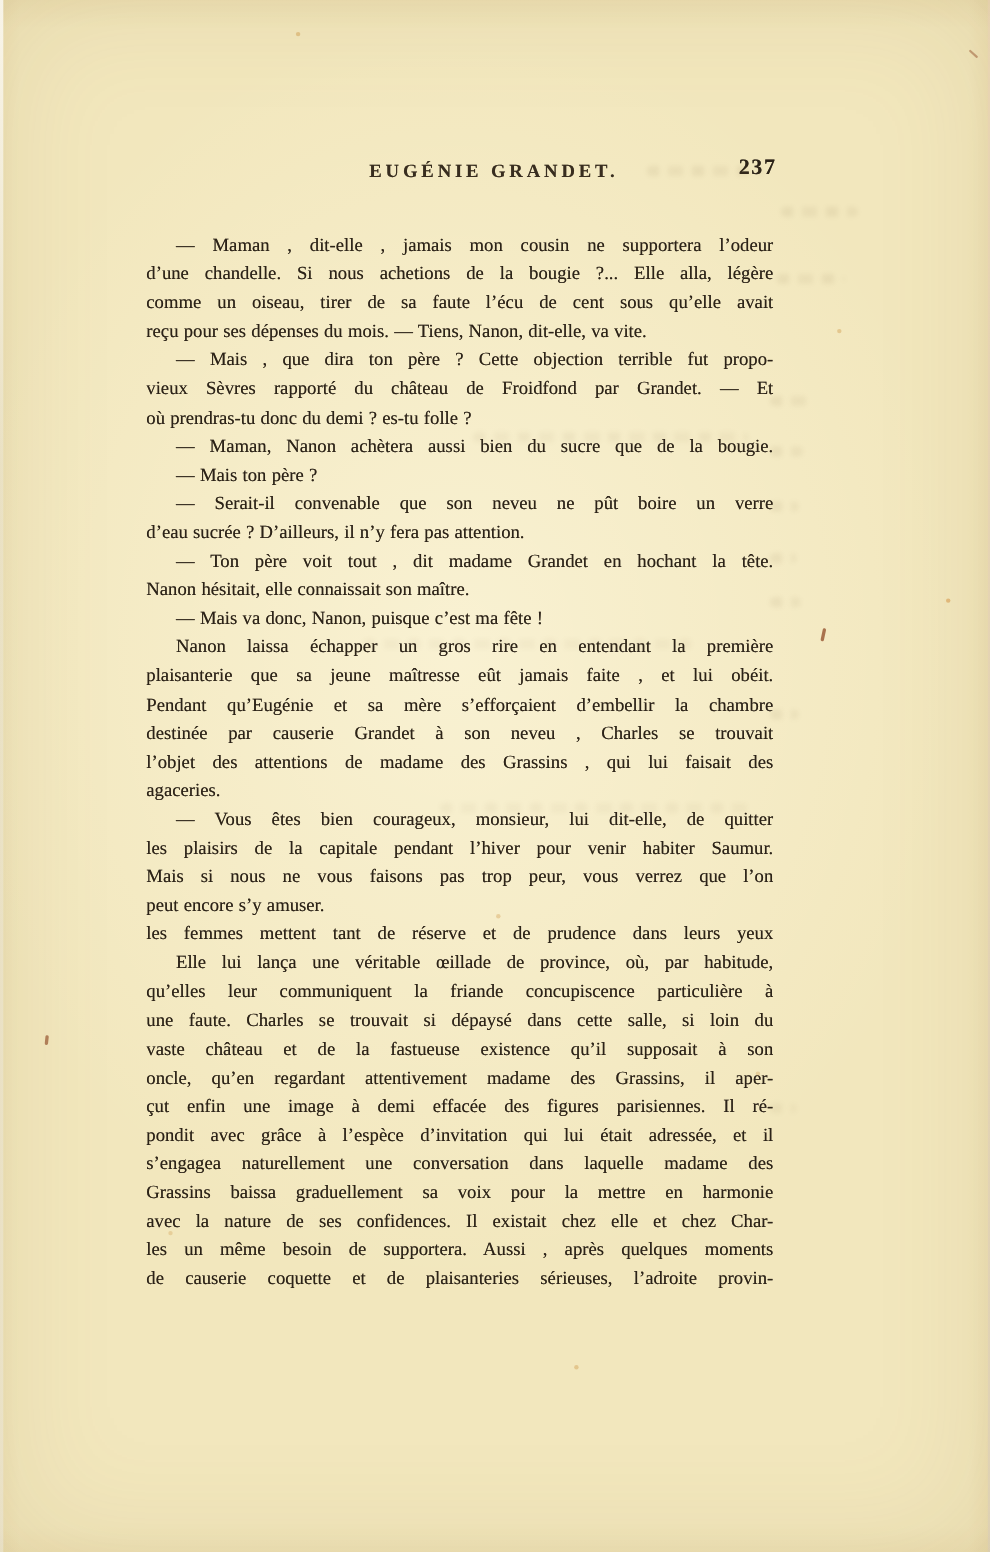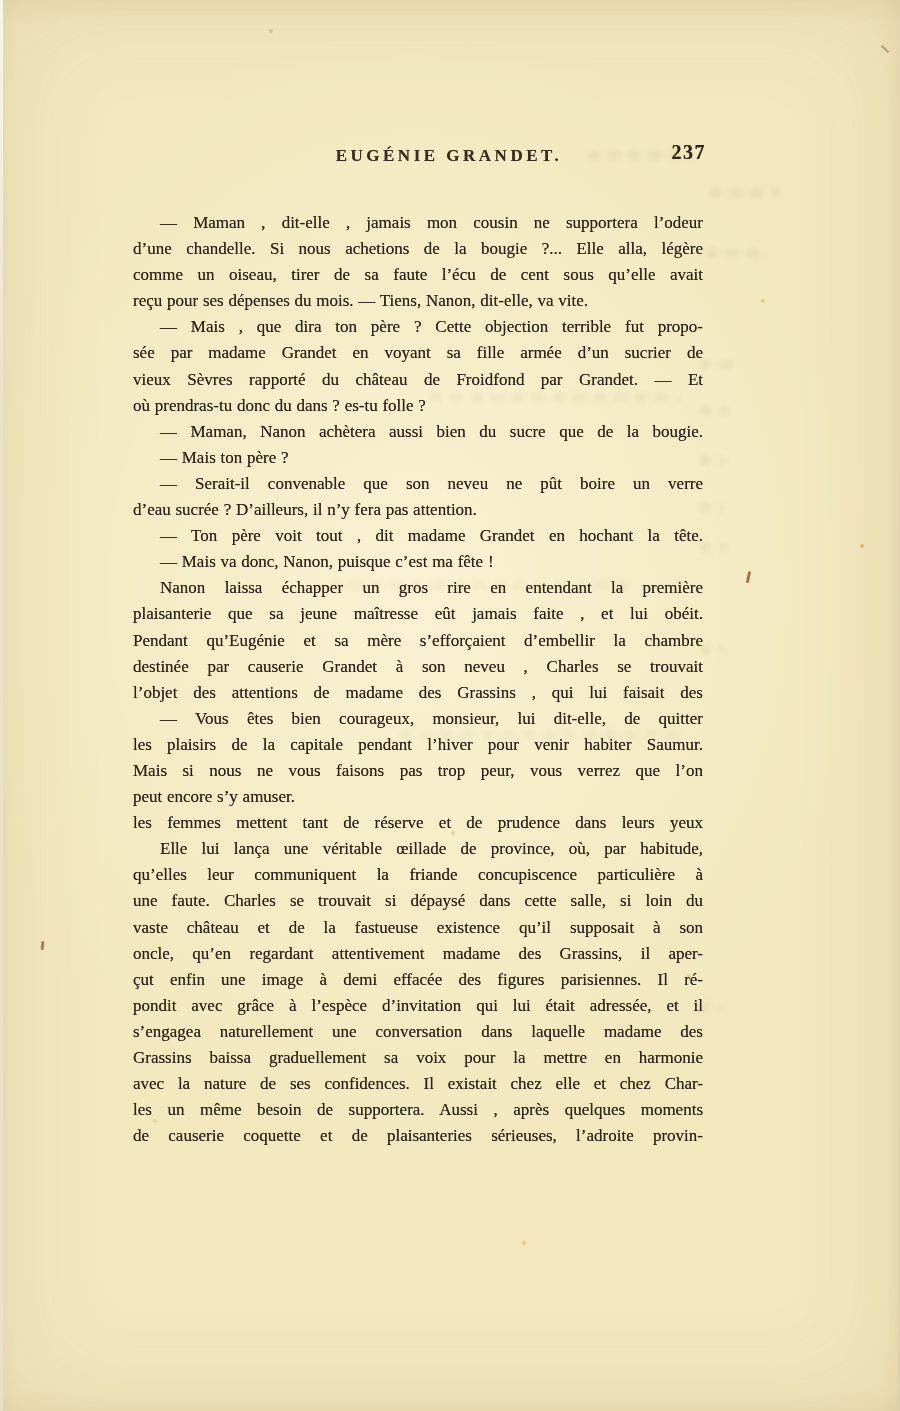--- a/index.html
+++ b/index.html
@@ -127,34 +127,35 @@
     <span class="running-title">EUGÉNIE GRANDET.</span>
     <span class="page-number">237</span>
   </div>
 
   <div class="body-text">
       <div class="line indent">— Maman , dit-elle , jamais mon cousin ne supportera l’odeur</div>
       <div class="line">d’une chandelle. Si nous achetions de la bougie ?... Elle alla, légère</div>
       <div class="line">comme un oiseau, tirer de sa faute l’écu de cent sous qu’elle avait</div>
       <div class="line last">reçu pour ses dépenses du mois. — Tiens, Nanon, dit-elle, va vite.</div>
       <div class="line indent">— Mais , que dira ton père ? Cette objection terrible fut propo-</div>
-      <div class="line">sée par madame Grandet en voyant sa fille armée d’un sucrier de</div>
       <div class="line">vieux Sèvres rapporté du château de Froidfond par Grandet. — Et</div>
-      <div class="line last">où prendras-tu donc du dans ? es-tu folle ?</div>
+      <div class="line last">où prendras-tu donc du demi ? es-tu folle ?</div>
       <div class="line indent">— Maman, Nanon achètera aussi bien du sucre que de la bougie.</div>
       <div class="line indent last">— Mais ton père ?</div>
       <div class="line indent">— Serait-il convenable que son neveu ne pût boire un verre</div>
       <div class="line last">d’eau sucrée ? D’ailleurs, il n’y fera pas attention.</div>
       <div class="line indent">— Ton père voit tout , dit madame Grandet en hochant la tête.</div>
+      <div class="line last">Nanon hésitait, elle connaissait son maître.</div>
       <div class="line indent last">— Mais va donc, Nanon, puisque c’est ma fête !</div>
       <div class="line indent">Nanon laissa échapper un gros rire en entendant la première</div>
       <div class="line">plaisanterie que sa jeune maîtresse eût jamais faite , et lui obéit.</div>
       <div class="line">Pendant qu’Eugénie et sa mère s’efforçaient d’embellir la chambre</div>
       <div class="line">destinée par causerie Grandet à son neveu , Charles se trouvait</div>
       <div class="line">l’objet des attentions de madame des Grassins , qui lui faisait des</div>
+      <div class="line last">agaceries.</div>
       <div class="line indent">— Vous êtes bien courageux, monsieur, lui dit-elle, de quitter</div>
       <div class="line">les plaisirs de la capitale pendant l’hiver pour venir habiter Saumur.</div>
       <div class="line">Mais si nous ne vous faisons pas trop peur, vous verrez que l’on</div>
       <div class="line last">peut encore s’y amuser.</div>
       <div class="line">les femmes mettent tant de réserve et de prudence dans leurs yeux</div>
       <div class="line indent">Elle lui lança une véritable œillade de province, où, par habitude,</div>
       <div class="line">qu’elles leur communiquent la friande concupiscence particulière à</div>
       <div class="line">une faute. Charles se trouvait si dépaysé dans cette salle, si loin du</div>
       <div class="line">vaste château et de la fastueuse existence qu’il supposait à son</div>
       <div class="line">oncle, qu’en regardant attentivement madame des Grassins, il aper-</div>

